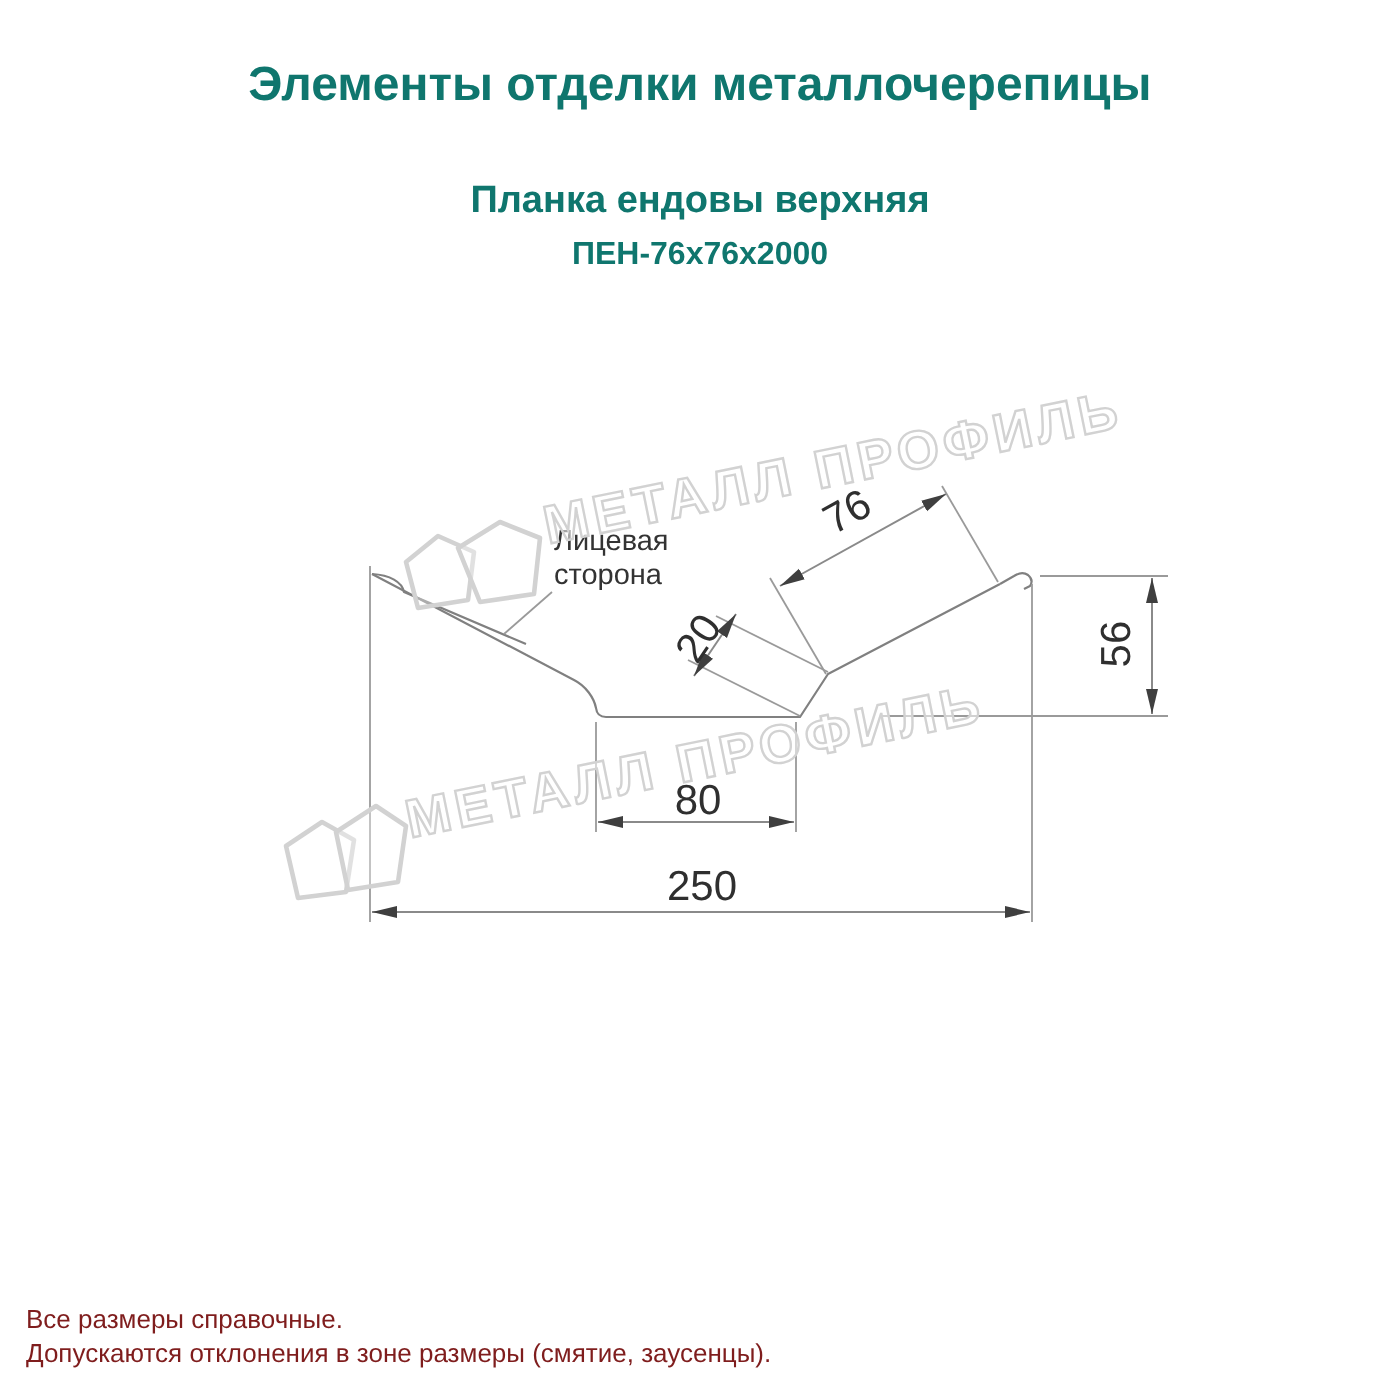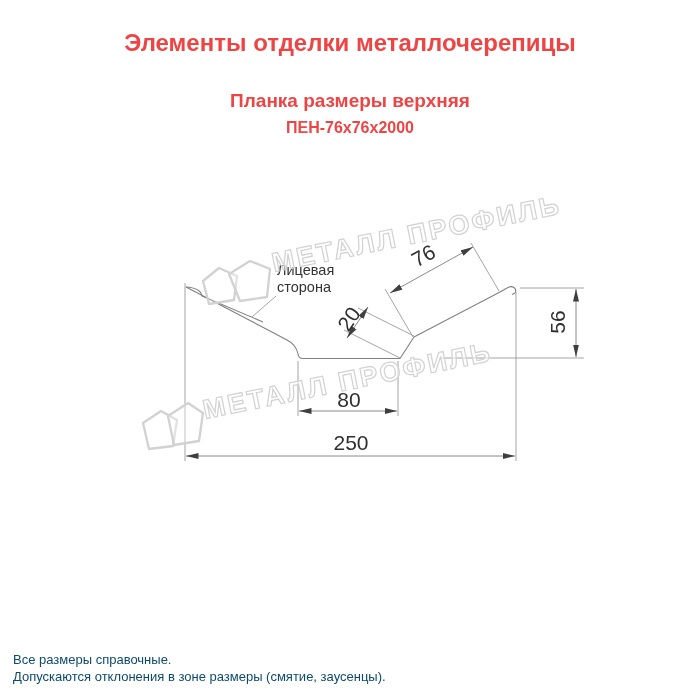--- a/index.html
+++ b/index.html
@@ -2,46 +2,46 @@
 <html><head>
 <meta charset="utf-8">
 <style>
   html,body{margin:0;padding:0;}
   body{
     width:700px;height:700px;position:relative;background:#ffffff;
     font-family:"Liberation Sans", sans-serif;overflow:hidden;
   }
   .hdr{
     position:absolute;left:0;width:700px;text-align:center;
-    color:#ef4444;font-weight:bold;white-space:nowrap;
+    color:#0f766e;font-weight:bold;white-space:nowrap;
   }
   .hdr-title{top:29px;font-size:24px;}
   .hdr-sub{top:90px;font-size:19px;}
   .hdr-code{top:119px;font-size:16px;}
   .notes{
-    position:absolute;left:13px;top:651px;color:#0c4a6e;
+    position:absolute;left:13px;top:651px;color:#7f1d1d;
     font-size:13px;line-height:17px;white-space:nowrap;
   }
   svg{position:absolute;left:0;top:0;}
   .profile{stroke:#808080;stroke-width:1.1;fill:none;stroke-linejoin:round;}
   .thin{stroke:#9a9a9a;stroke-width:0.9;fill:none;}
   .dimline{stroke:#8a8a8a;stroke-width:1;fill:none;}
   .dimtxt{fill:#2f2f2f;font-size:21px;}
   .lbltxt{fill:#333333;font-size:14.5px;}
   .wm-letters{
     font-size:27px;font-weight:bold;letter-spacing:2.5px;
     fill:rgba(255,255,255,0.55);stroke:#d2d2d2;stroke-width:1.2;
   }
   .wm-logo{stroke:#d2d2d2;stroke-width:2.3;fill:rgba(255,255,255,0.35);stroke-linejoin:round;}
 </style>
 </head>
 <body>
 
 <div class="hdr hdr-title">Элементы отделки металлочерепицы</div>
-<div class="hdr hdr-sub">Планка размеры верхняя</div>
+<div class="hdr hdr-sub">Планка ендовы верхняя</div>
 <div class="hdr hdr-code">ПЕН-76х76х2000</div>
 
 <svg width="700" height="700" viewBox="0 0 700 700">
   <defs>
     <marker id="arr" markerUnits="userSpaceOnUse" markerWidth="13" markerHeight="8" refX="12.5" refY="3.5" orient="auto">
       <path d="M0,0.5 L12.5,3.5 L0,6.5 Z" fill="#3f3f3f"></path>
     </marker>
     <marker id="arrS" markerUnits="userSpaceOnUse" markerWidth="13" markerHeight="8" refX="12.5" refY="3.5" orient="auto-start-reverse">
       <path d="M0,0.5 L12.5,3.5 L0,6.5 Z" fill="#3f3f3f"></path>
     </marker>

